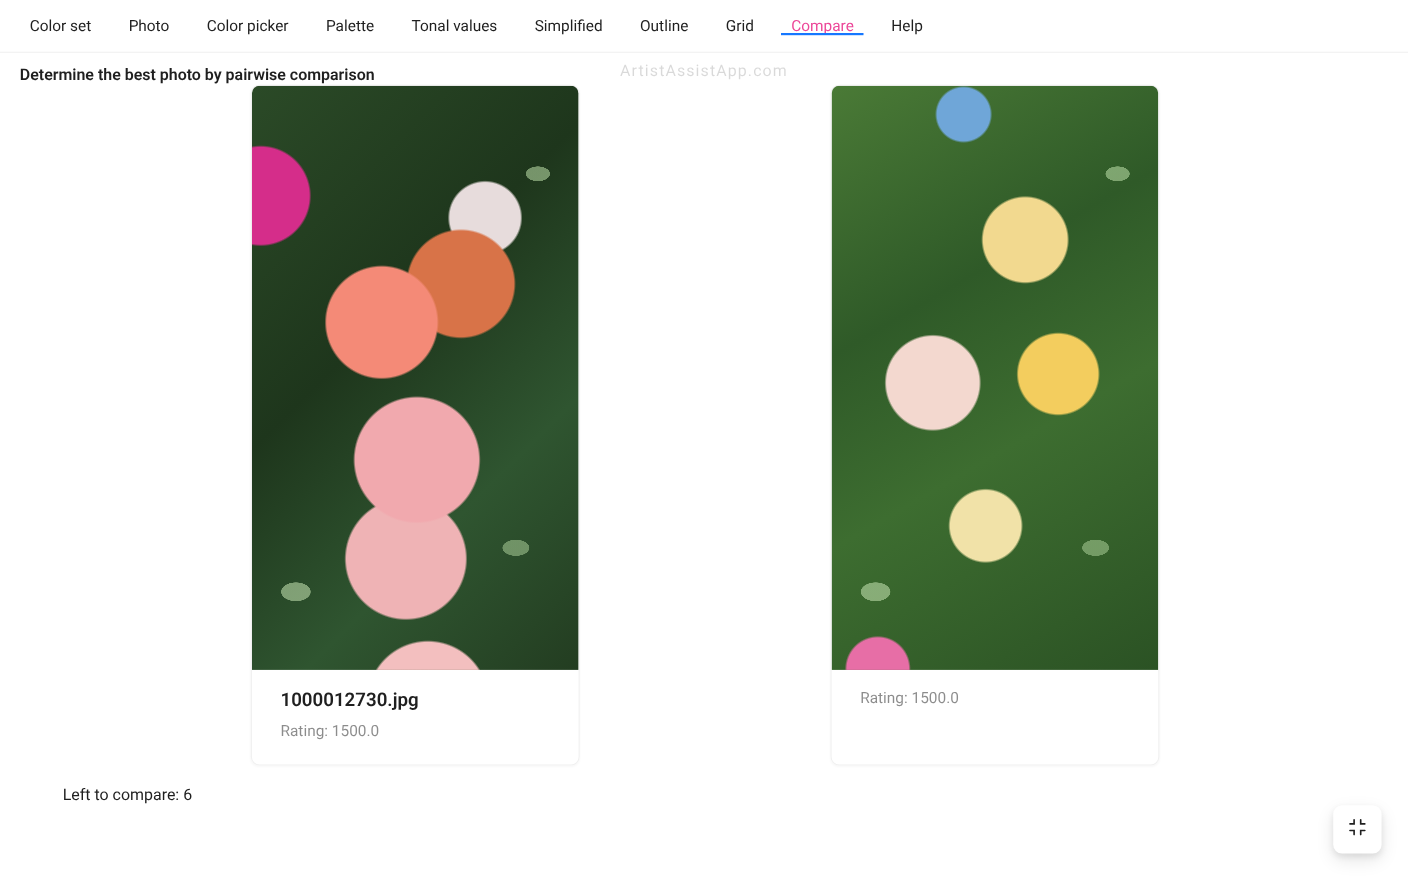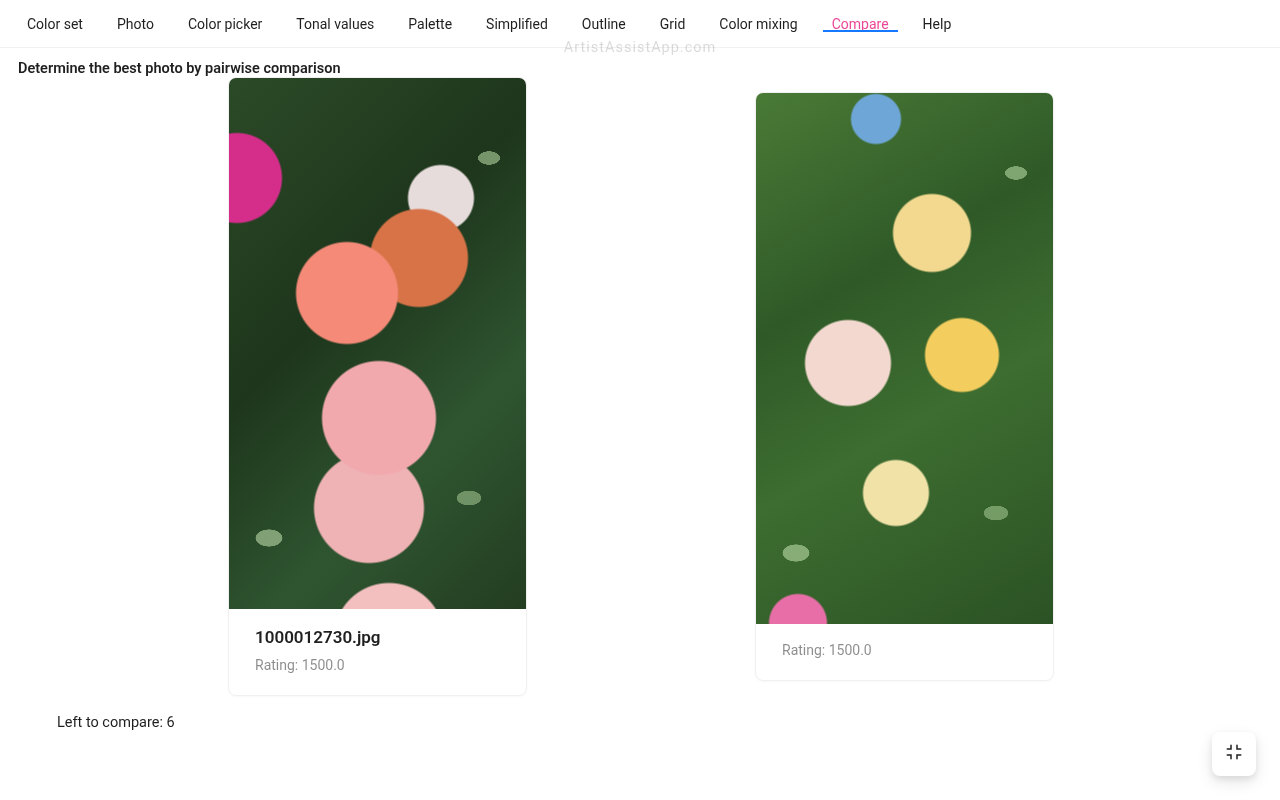--- a/index.html
+++ b/index.html
@@ -39,42 +39,41 @@
       content: "";
       position: absolute;
       bottom: 0;
       left: 8px;
       right: 8px;
       height: 2px;
       background: #1677ff;
     }
     .watermark {
       position: absolute;
-      top: 39px;
+      top: 56px;
       left: 50%;
       transform: translateX(-50%);
       color: rgba(0,0,0,0.15);
       font-size: 14.5px;
       letter-spacing: 1px;
       pointer-events: none;
     }
     .content {
       padding: 12px 18px;
     }
     .heading {
       font-size: 14.5px;
       font-weight: 600;
       color: rgba(0,0,0,0.88);
     }
     .cards-row {
       display: flex;
       gap: 228px;
       padding-left: 210px;
       margin-bottom: 18px;
-      align-items: center;
     }
     .card {
       width: 299px;
       border: 1px solid #f0f0f0;
       border-radius: 8px;
       overflow: hidden;
       display: flex;
       flex-direction: column;
       box-shadow: 0 1px 2px rgba(0,0,0,0.03);
       cursor: pointer;
@@ -159,36 +158,33 @@
   <div class="tab">
       <span>Color set</span>
     </div>
   <div class="tab">
       <span>Photo</span>
     </div>
   <div class="tab">
       <span>Color picker</span>
     </div>
   <div class="tab">
+      <span>Palette</span>
+    </div>
+  <div class="tab">
       <span>Tonal values</span>
     </div>
   <div class="tab">
-      <span>Palette</span>
-    </div>
-  <div class="tab">
       <span>Simplified</span>
     </div>
   <div class="tab">
       <span>Outline</span>
     </div>
   <div class="tab">
       <span>Grid</span>
-    </div>
-  <div class="tab">
-      <span>Color mixing</span>
     </div>
   <div class="tab active">
       <span>Compare</span>
     </div>
   <div class="tab">
       <span>Help</span>
     </div>
 </div>
 
 <div class="watermark">ArtistAssistApp.com</div>

